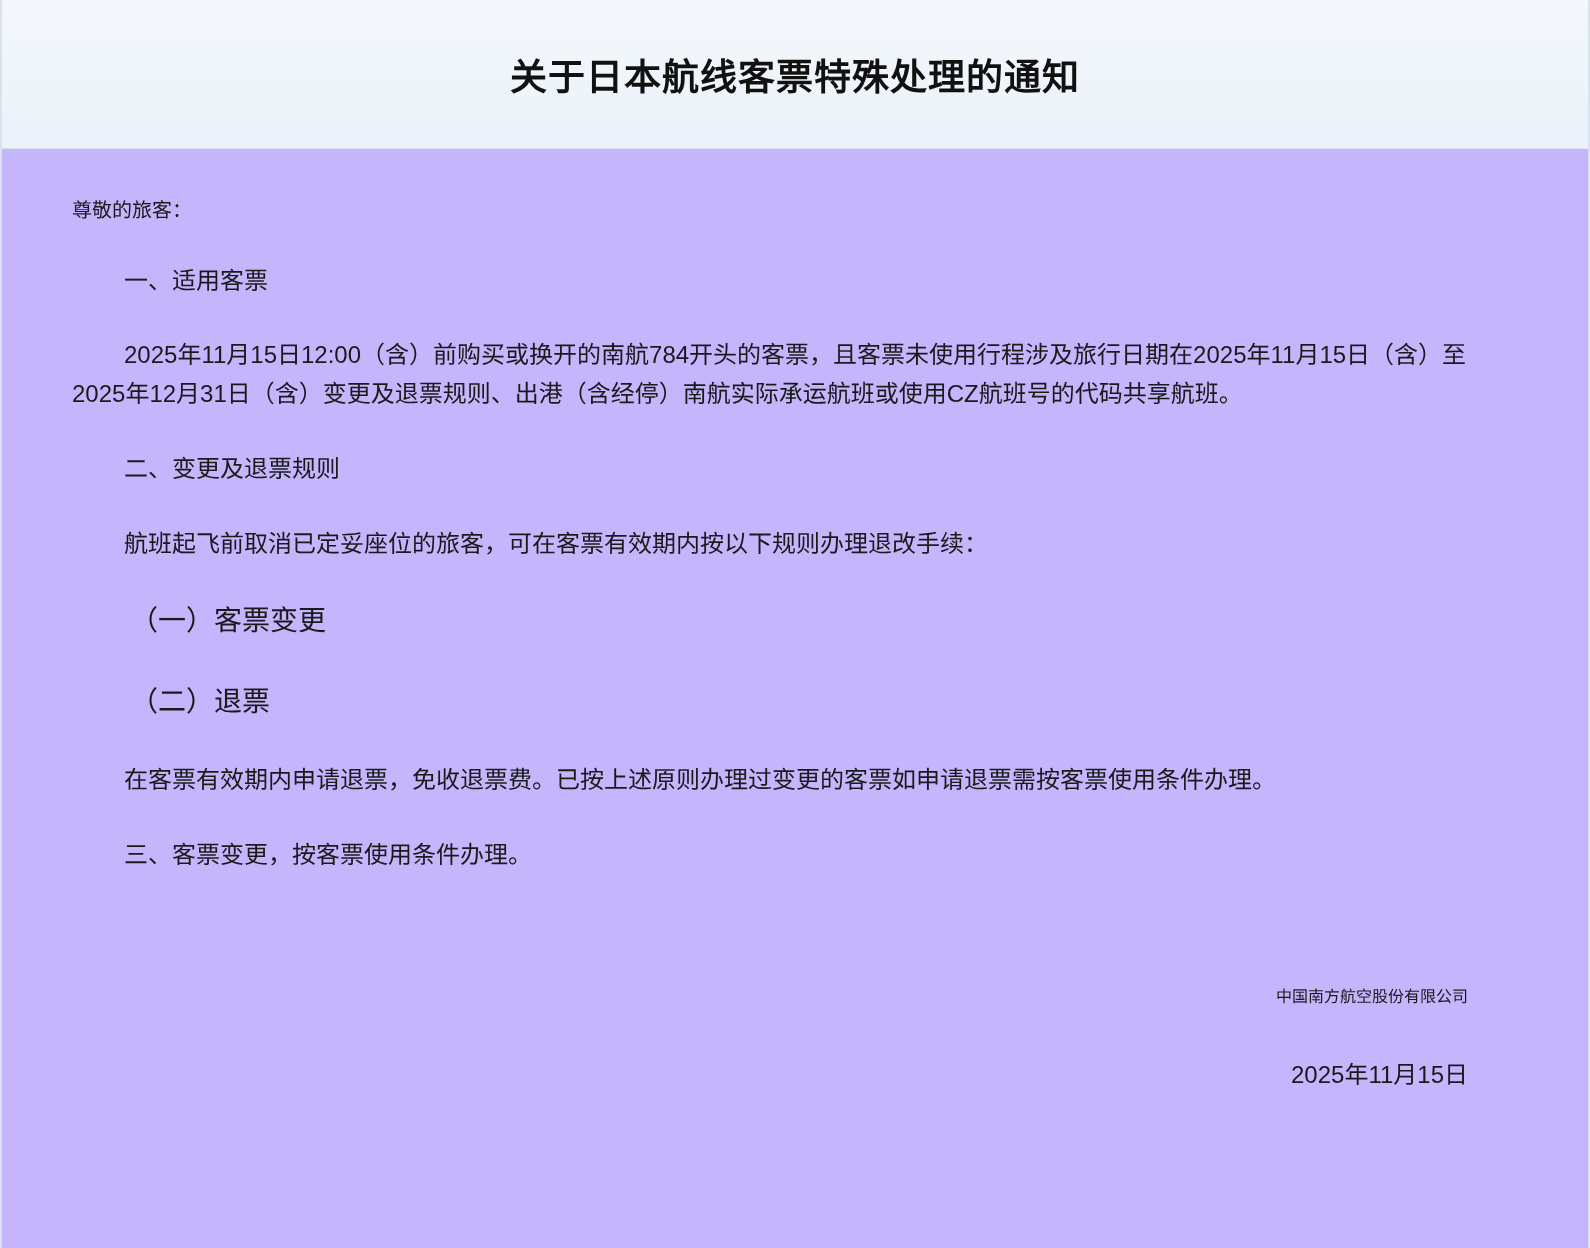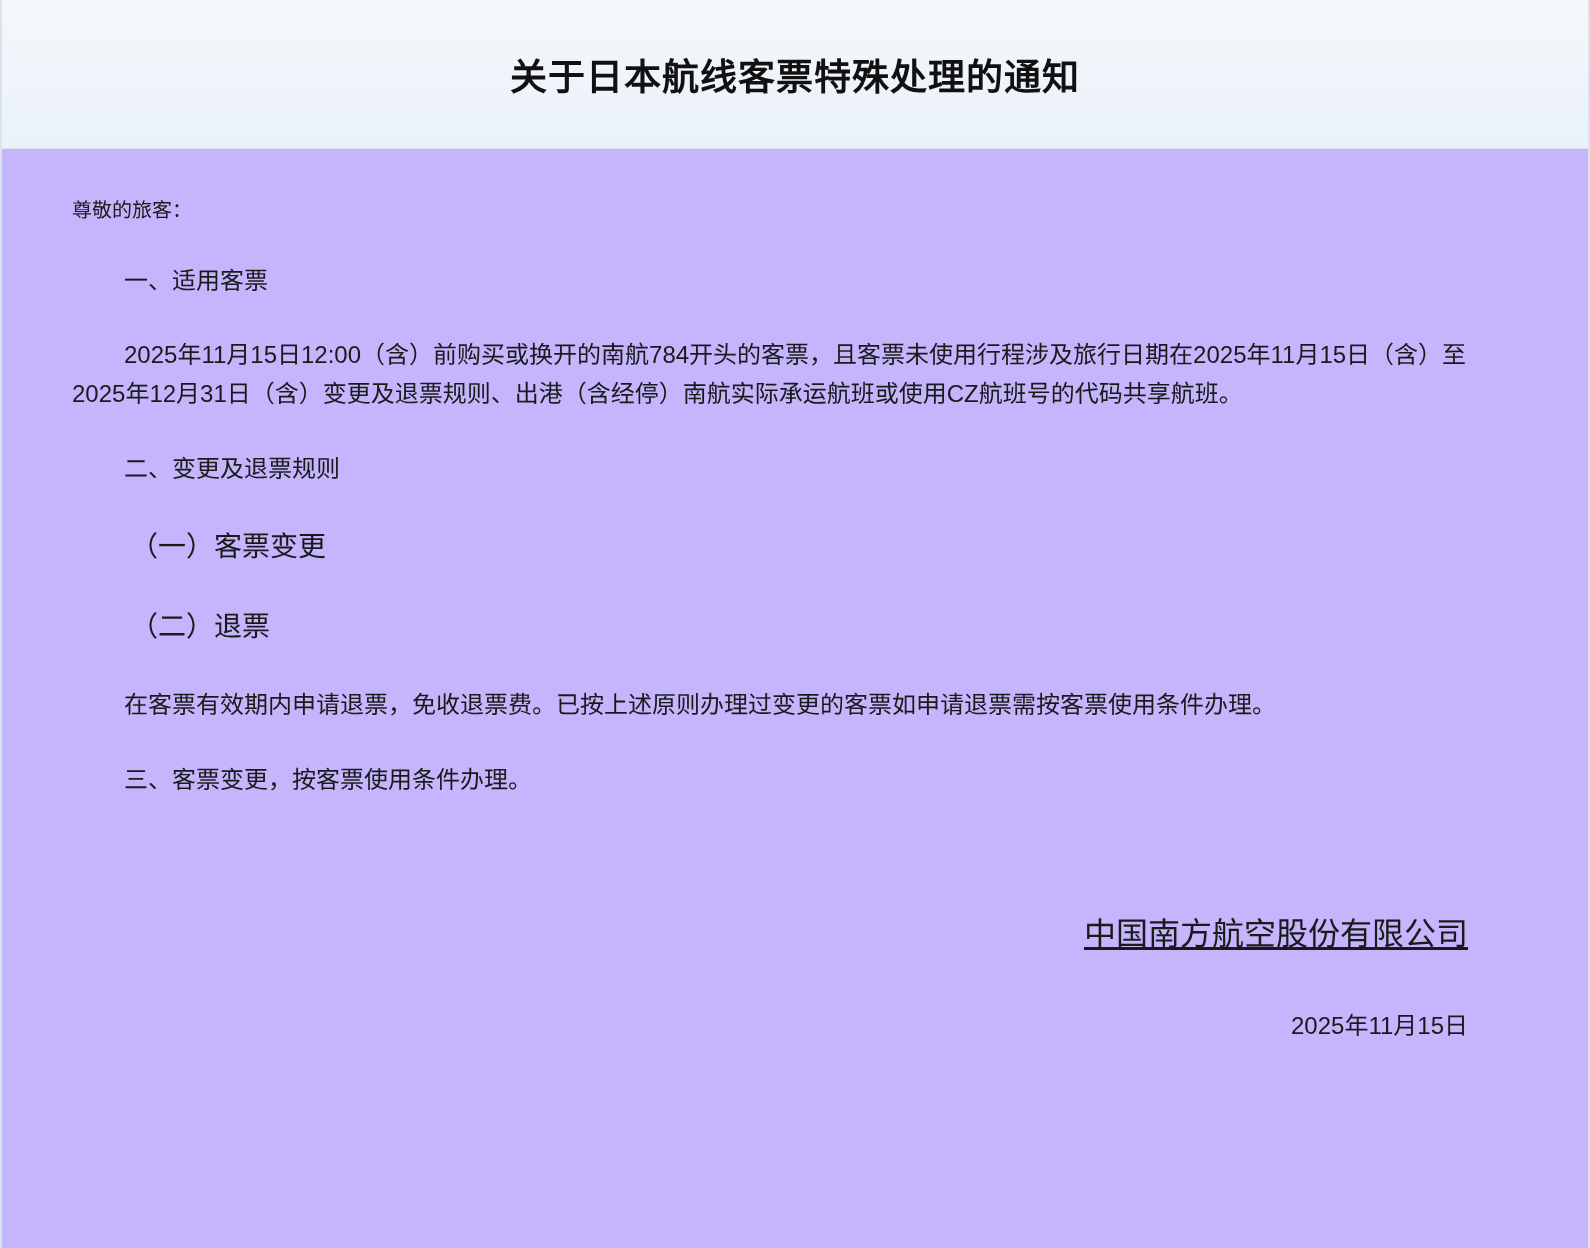--- a/index.html
+++ b/index.html
@@ -89,24 +89,23 @@
     margin-left: -52px;
   }
 
   .signature-block {
     margin-top: 110px;
     padding-right: 28px;
     text-align: right;
   }
 
   .signature-line {
-    font-size: 32px;
+    font-size: 16px;
     line-height: 1.6;
     margin: 0 0 46px 0;
-    text-decoration: underline;
   }
 
   .signature-date {
     font-size: 24px;
     line-height: 1.6;
     margin: 0;
   }
 </style>
 </head>
 <body>
@@ -124,20 +123,21 @@
 
     <p class="section-heading">一、适用客票</p>
 
     <p class="para hanging">
       <span>2025年11月15日12:00（含）前购买或换开的南航784开头的客票，且客票未使用行程涉及旅行日期在2025年11月15日（含）至</span>
       <span class="cont">2025年12月31日（含）变更及退票规则、出港（含经停）南航实际承运航班或使用CZ航班号的代码共享航班。</span>
     </p>
 
     <p class="section-heading">二、变更及退票规则</p>
 
+    <p class="para">航班起飞前取消已定妥座位的旅客，可在客票有效期内按以下规则办理退改手续：</p>
 
     <p class="sub-heading">（一）客票变更</p>
 
 
     <p class="sub-heading">（二）退票</p>
 
     <p class="para">在客票有效期内申请退票，免收退票费。已按上述原则办理过变更的客票如申请退票需按客票使用条件办理。</p>
 
     <p class="section-heading">三、客票变更，按客票使用条件办理。</p>
 

